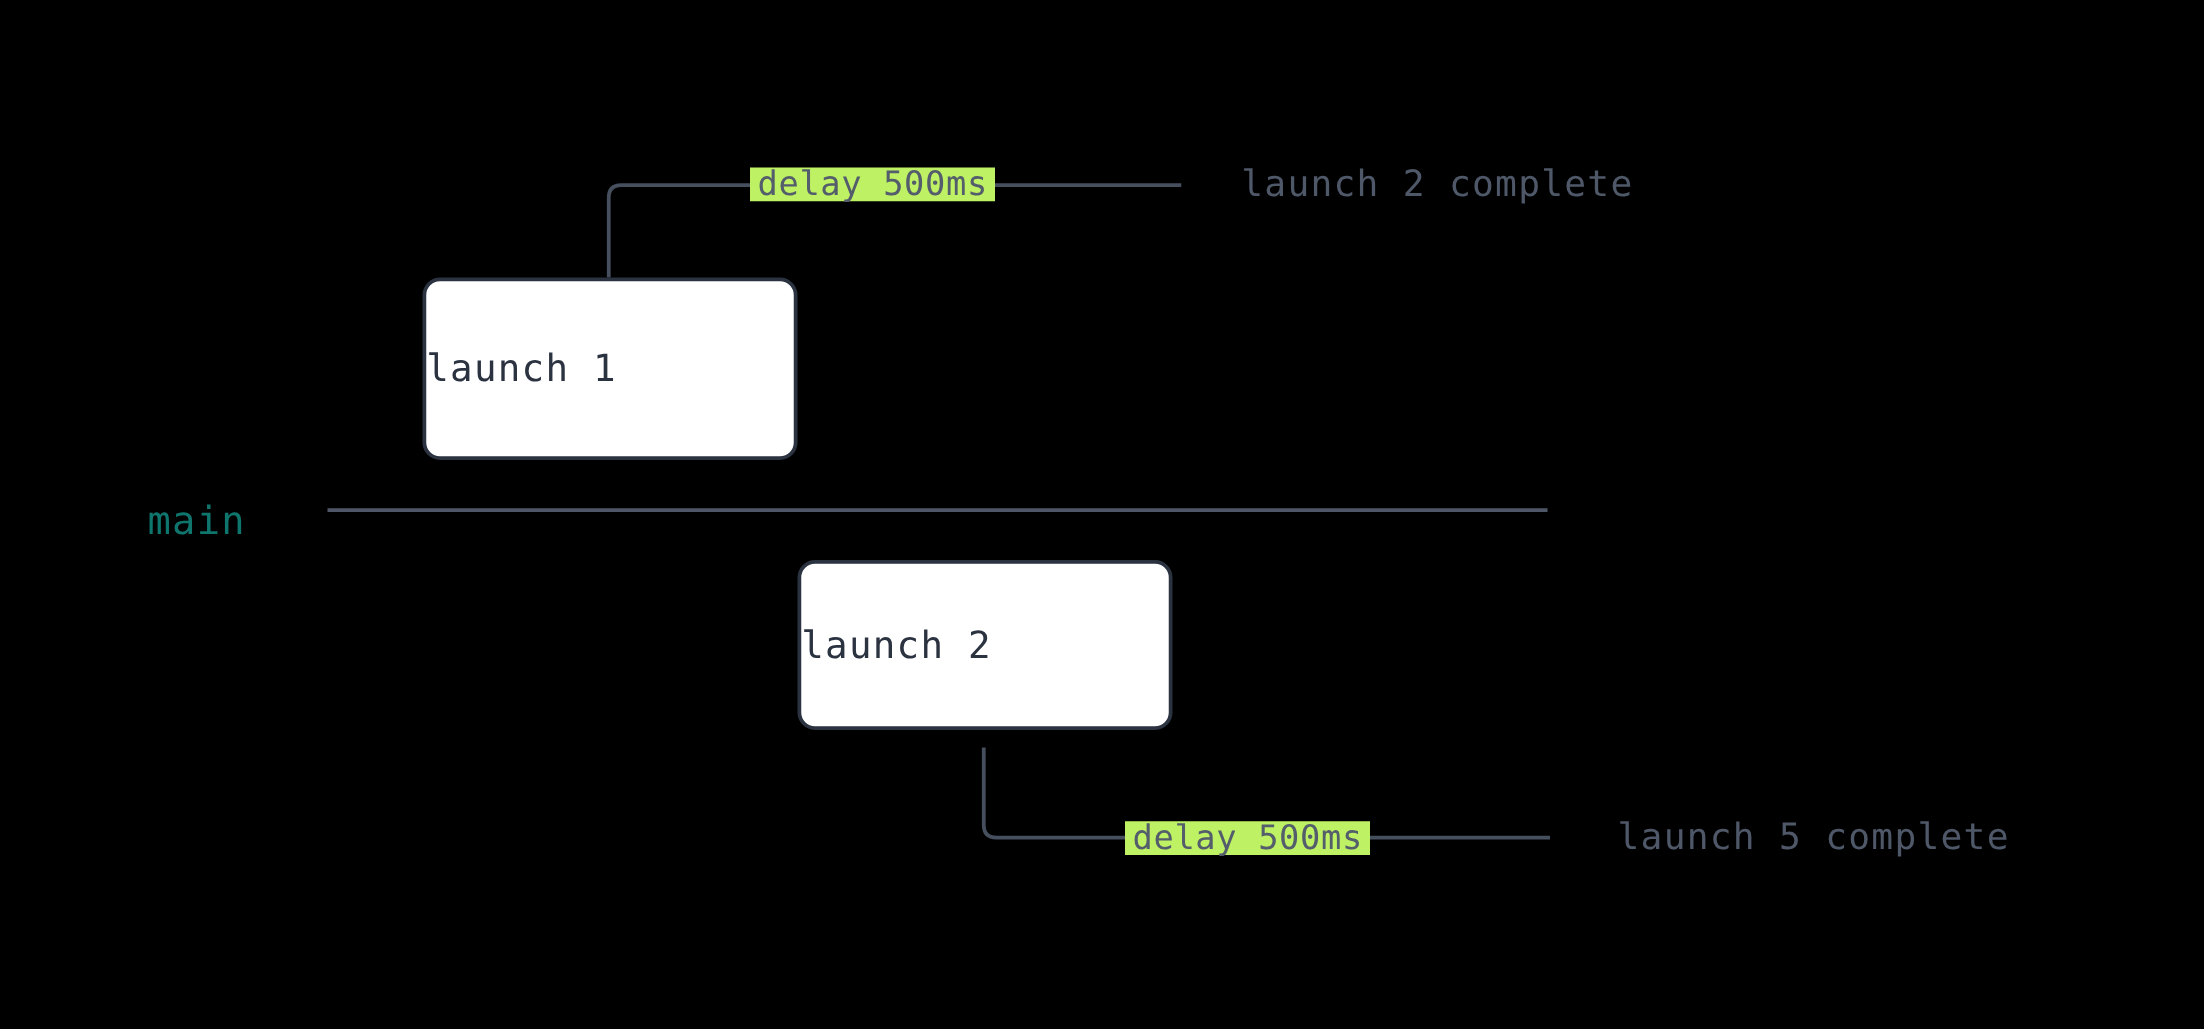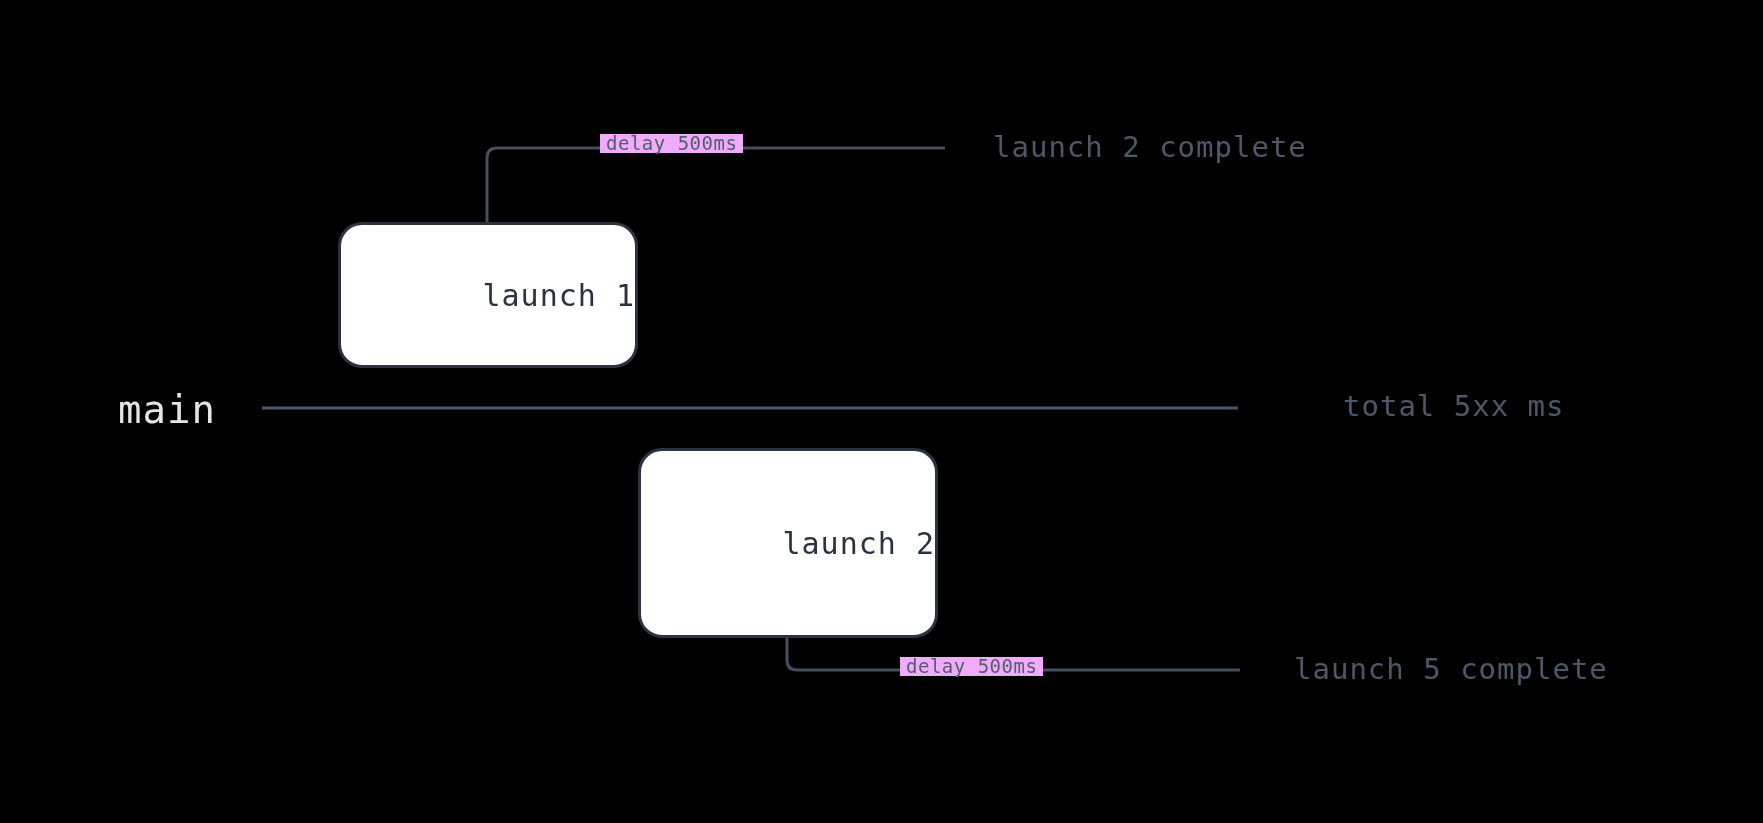--- a/index.html
+++ b/index.html
@@ -45,63 +45,64 @@
   .edge-path.main-axis {
     stroke: #4e5767;
     stroke-width: 3;
   }
 
   
   .node-box {
     position: absolute;
     background: #ffffff;
     border: 3px solid #2b3240;
-    border-radius: 24px;
+    border-radius: 14px;
     display: flex;
     align-items: center;
-    justify-content: flex-end;
+    justify-content: flex-start;
     color: #2b3240;
     font-size: 30px;
     letter-spacing: 1px;
     font-family: "DejaVu Sans Mono", "Liberation Mono", monospace;
   }
   #node-launch-1 {
     left: 338px;
     top: 222px;
     width: 300px;
     height: 146px;
   }
   #node-launch-2 {
     left: 638px;
     top: 448px;
     width: 300px;
-    height: 190px;
+    height: 136px;
   }
   .node-label {
     display: block;
     white-space: nowrap;
   }
 
   
   .diagram-text {
     position: absolute;
     white-space: nowrap;
     font-family: "DejaVu Sans Mono", "Liberation Mono", monospace;
     line-height: 1;
   }
   .lane-label {
-    color: #e5e5e5;
-    font-size: 39px;
+    color: #0f766e;
+    font-size: 31px;
     letter-spacing: 1px;
+    margin-top: 12px;
   }
   .edge-label {
     color: #545d6b;
-    font-size: 19px;
+    font-size: 27px;
     letter-spacing: 0.5px;
-    background: #f0abfc;
+    background: #bef264;
     padding: 0 6px;
   }
   .terminal-label {
     color: #4f5868;
     font-size: 29px;
     letter-spacing: 1px;
   }
 
   #label-main {
     left: 118px;
@@ -137,21 +138,20 @@
 
     <path class="edge-path main-axis" d="M 262 408 L 1238 408"></path>
 
     <path class="edge-path" d="M 487 222 L 487 158 Q 487 148 497 148 L 945 148"></path>
 
     <path class="edge-path" d="M 787 598 L 787 660 Q 787 670 797 670 L 1240 670"></path>
   </svg>
 
   <div class="diagram-text lane-label" id="label-main">main</div>
 
-  <div class="diagram-text terminal-label" id="label-total">total 5xx ms</div>
 
   <div class="diagram-text edge-label" id="label-delay-top">delay 500ms</div>
 
   <div class="diagram-text terminal-label" id="label-launch-1-complete">launch 2 complete</div>
 
   <div class="diagram-text edge-label" id="label-delay-bottom">delay 500ms</div>
 
   <div class="diagram-text terminal-label" id="label-launch-2-complete">launch 5 complete</div>
 
   <div class="node-box" id="node-launch-1">

